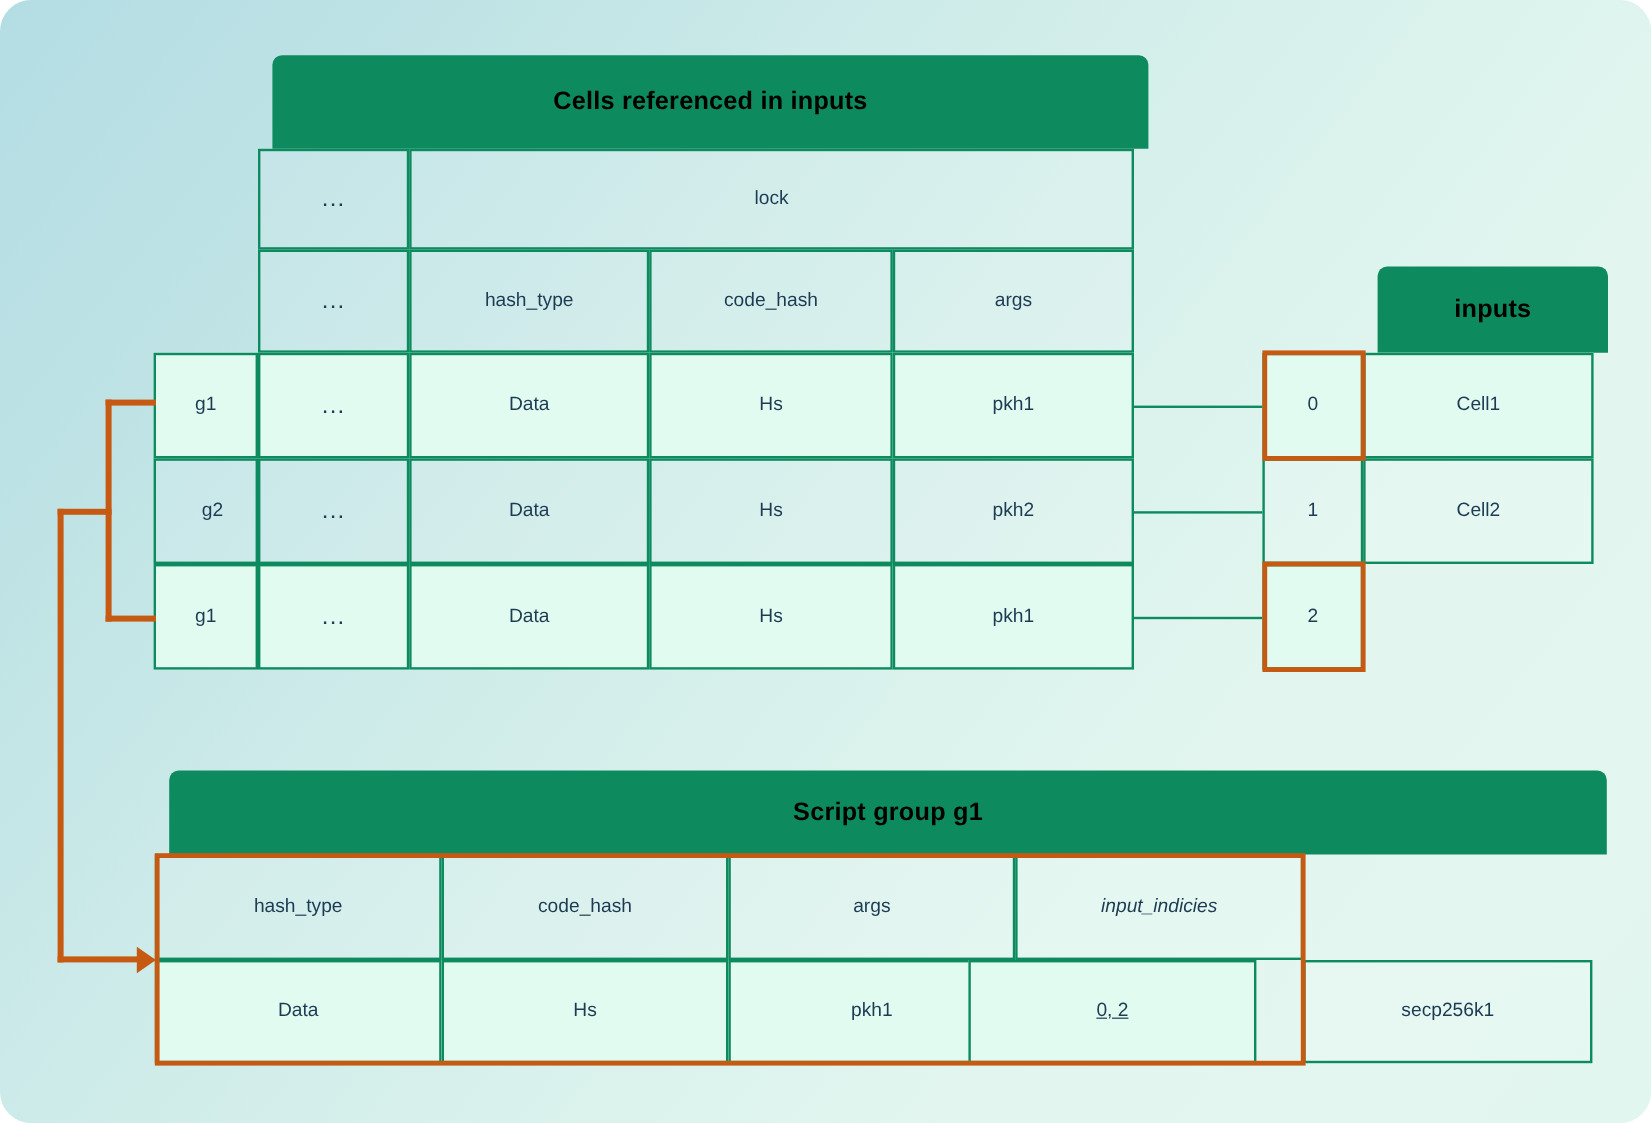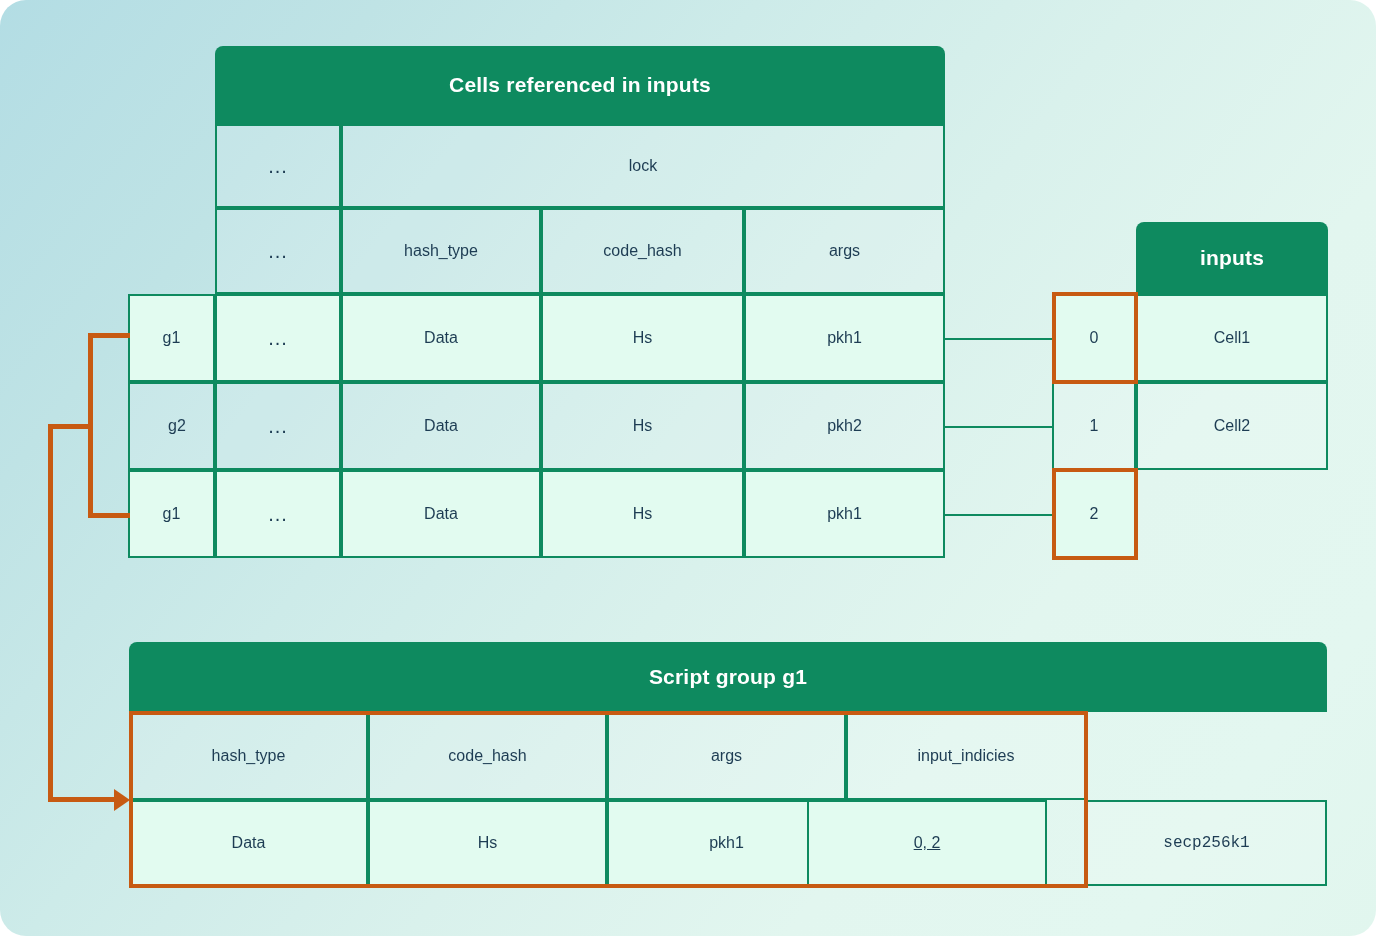--- a/index.html
+++ b/index.html
@@ -26,28 +26,29 @@
         #cdebe9 36%,
         #d9f1ec 54%,
         #e2f6ef 72%,
         #e3f7f0 88%,
         #e1f6ee 100%);
   }
   .thead {
     position: absolute;
     box-sizing: border-box;
     background: #0e8a5f;
-    color: #ffffff;
+    color: #000000;
     font-size: 21px;
     font-weight: bold;
     display: flex;
     align-items: center;
     justify-content: center;
     border-radius: 8px 8px 0 0;
     letter-spacing: .2px;
+    margin-left: 12px;
   }
   .cell {
     position: absolute;
     box-sizing: border-box;
     border: 2px solid #0e8a5f;
     display: flex;
     align-items: center;
     justify-content: center;
     color: #1d3c53;
     font-size: 16px;
@@ -141,27 +142,27 @@
   <div class="cell solid" style="left:1052px; top:470px; width:84px; height:88px;">2</div>
 
   <div class="hl" style="left:1052px; top:292px; width:86px; height:92px;"></div>
   <div class="hl" style="left:1052px; top:468px; width:86px; height:92px;"></div>
 
   <div class="thead" style="left:129px; top:642px; width:1198px; height:70px;">Script group g1</div>
 
   <div class="cell ghost" style="left:129px; top:712px; width:239px; height:88px;">hash_type</div>
   <div class="cell ghost" style="left:368px; top:712px; width:239px; height:88px;">code_hash</div>
   <div class="cell ghost" style="left:607px; top:712px; width:239px; height:88px;">args</div>
-  <div class="cell ghost" style="left:846px; top:712px; width:240px; height:88px;">input_indicies</div>
+  <div class="cell ghost" style="left:846px; top:712px; width:240px; height:88px;font-style:italic;">input_indicies</div>
 
   <div class="cell solid" style="left:129px; top:800px; width:239px; height:86px;">Data</div>
   <div class="cell solid" style="left:368px; top:800px; width:239px; height:86px;">Hs</div>
   <div class="cell solid" style="left:607px; top:800px; width:239px; height:86px;">pkh1</div>
   <div class="cell solid" style="left:807px; top:800px; width:240px; height:86px;text-decoration:underline;">0, 2</div>
-  <div class="cell ghost" style="left:1086px; top:800px; width:241px; height:86px;font-family:Liberation Mono, monospace;">secp256k1</div>
+  <div class="cell ghost" style="left:1086px; top:800px; width:241px; height:86px;">secp256k1</div>
 
   <div class="hl" style="left:129px; top:711px; width:959px; height:177px;"></div>
 
   <div class="obar" style="left:88px; top:333px; width:42px; height:5px;"></div>
 
   <div class="obar" style="left:88px; top:513px; width:42px; height:5px;"></div>
 
   <div class="obar" style="left:88px; top:333px; width:5px; height:185px;"></div>
 
   <div class="obar" style="left:48px; top:424px; width:45px; height:5px;"></div>

